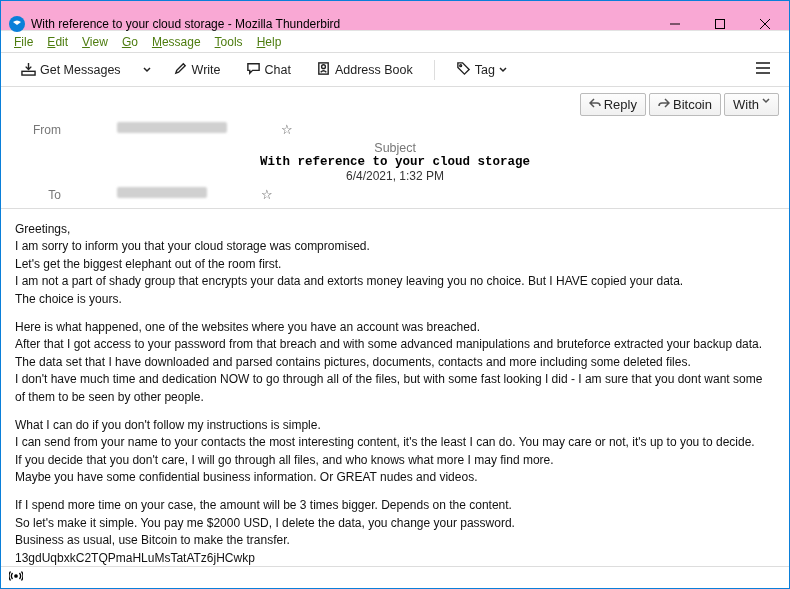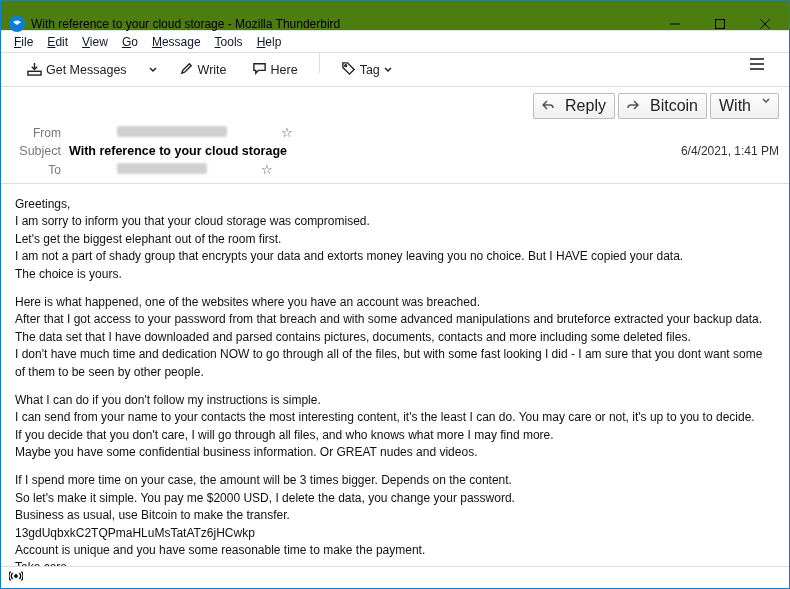--- a/index.html
+++ b/index.html
@@ -1,44 +1,44 @@
 <!DOCTYPE html>
 <html><head>
 <meta charset="utf-8">
 <style>
 * { margin: 0; padding: 0; box-sizing: border-box; font-family: "Segoe UI", Tahoma, sans-serif; }
 body { background: #fff; width: 790px; height: 589px; border: 1px solid #0a7fd9; overflow: hidden; display: flex; flex-direction: column; }
-.titlebar { height: 30px; background: #4d7c0f; border-bottom: 1px solid #e3e3e3; display: flex; align-items: center; padding: 16px 2px 0 8px; }
+.titlebar { height: 30px; background: #f9a8d4; border-bottom: 1px solid #e3e3e3; display: flex; align-items: center; padding: 16px 2px 0 8px; }
 .titlebar-icon { width: 16px; height: 16px; border-radius: 50%; background: #0a7fd9; margin-right: 6px; flex-shrink: 0; display: flex; align-items: center; justify-content: center; }
 .titlebar-icon svg { width: 10px; height: 10px; fill: #fff; }
 .titlebar-text { font-size: 12px; color: #000; flex: 1; }
 .winbtn { width: 45px; height: 29px; display: flex; align-items: center; justify-content: center; color: #000; }
 .winbtn svg { width: 10px; height: 10px; stroke: currentColor; stroke-width: 1; fill: none; }
 .menubar { height: 22px; display: flex; align-items: center; padding: 0 6px; border-bottom: 1px solid #ddd; }
-.menubar span { font-size: 12px; padding: 2px 7px; color: #0f172a; }
+.menubar span { font-size: 12px; padding: 2px 7px; color: #4d7c0f; }
 .menubar span u { text-decoration: underline; }
-.toolbar { height: 34px; display: flex; padding: 0 18px; border-bottom: 1px solid #ddd; gap: 9px; }
+.toolbar { height: 34px; display: flex; align-items: center; padding: 0 12px; border-bottom: 1px solid #ddd; gap: 9px; }
 .tbtn { display: flex; align-items: center; gap: 4px; padding: 3px 7px; font-size: 12.5px; color: #222; border: 1px solid transparent; border-radius: 2px; cursor: default; }
 .tbtn svg { width: 15px; height: 15px; stroke: #222; stroke-width: 1.5; fill: none; }
 .tbtn .chev { width: 8px; height: 8px; }
 .tsep { width: 1px; height: 20px; background: #ddd; margin: 0 4px; }
 .spacer { flex: 1; }
 .hamburger { padding: 4px 6px; }
 .hamburger svg { width: 16px; height: 14px; stroke: #222; stroke-width: 1.6; }
 .header-area { padding: 6px 10px 4px 10px; border-bottom: 1px solid #ddd; }
 .action-row { display: flex; justify-content: flex-end; gap: 3px; margin-bottom: 4px; }
-.actbtn { display: flex; align-items: flex-start; gap: 11px; padding: 3px 8px; font-size: 16px; background: linear-gradient(#fdfdfd,#f0f0f0); border: 1px solid #bbb; border-radius: 2px; color: #222; cursor: default; }
+.actbtn { display: flex; align-items: flex-start; gap: 3px; padding: 3px 8px; font-size: 13px; background: linear-gradient(#fdfdfd,#f0f0f0); border: 1px solid #bbb; border-radius: 2px; color: #222; cursor: default; }
 .actbtn svg { width: 12px; height: 12px; stroke: #555; stroke-width: 1.5; fill: none; }
 .actbtn .chev { width: 8px; height: 8px; }
 .meta-row { display: flex; align-items: center; font-size: 12px; padding: 2px 0; gap: 48px; }
 .meta-label { width: 50px; color: #777; text-align: right; margin-right: 8px; }
-.meta-val { color: #222; }
+.meta-val { color: #222; font-family: Liberation Mono, monospace; }
 .redact { display: inline-block; background: #d0d0d0; border-radius: 2px; height: 11px; filter: blur(1px); }
 .star { color: #555; margin-left: 6px; font-size: 13px; }
-.subject-row { display: flex; align-items: center; font-size: 12.5px; padding: 2px 0; }
+.subject-row { display: flex; align-items: center; font-size: 12.5px; padding: 2px 0; flex-direction: column; }
 .subject-row .meta-val { font-weight: bold; color: #000; flex: 1; }
 .date { color: #333; font-size: 12px; }
 .body-area { flex: 1; overflow: auto; padding: 12px 14px; font-size: 12px; line-height: 1.45; color: #111; }
 .body-area p { margin-bottom: 11px; }
 .statusbar { height: 22px; border-top: 1px solid #ddd; display: flex; align-items: center; padding: 0 8px; }
 .statusbar svg { width: 14px; height: 14px; }
 </style>
 </head>
 <body>
 
@@ -93,21 +93,29 @@
   <div class="tbtn">
     <span><svg viewBox="0 0 16 16">
           <path d="M3 13 l1 -3 l7 -7 l2 2 l-7 7 z"></path>
         </svg></span>
     <span>Write</span>
   </div>
   <div class="tbtn">
     <span><svg viewBox="0 0 16 16">
           <path d="M2 3 h12 v7 h-7 l-3 3 v-3 h-2 z"></path>
         </svg></span>
-    <span>Here</span>
+    <span>Chat</span>
+  </div>
+  <div class="tbtn">
+    <span><svg viewBox="0 0 16 16">
+          <rect x="3" y="2" width="10" height="12"></rect>
+          <circle cx="8" cy="6" r="2"></circle>
+          <path d="M5 12 q3 -3 6 0"></path>
+        </svg></span>
+    <span>Address Book</span>
   </div>
   <div class="tsep"></div>
   <div class="tbtn">
     <span><svg viewBox="0 0 16 16">
           <path d="M2 2 h5 l7 7 l-5 5 l-7 -7 z"></path>
           <circle cx="5" cy="5" r="1"></circle>
         </svg></span>
     <span>Tag</span>
     <svg class="chev" viewBox="0 0 8 8">
         <path d="M1 2 l3 3 l3 -3"></path>
@@ -145,21 +153,21 @@
     </div>
   </div>
   <div class="meta-row">
     <span class="meta-label">From</span>
     <span class="meta-val"><span class="redact" style="width:110px"></span></span>
     <span class="star">☆</span>
   </div>
   <div class="subject-row">
     <span class="meta-label">Subject</span>
     <span class="meta-val">With reference to your cloud storage</span>
-    <span class="date">6/4/2021, 1:41 PM</span>
+    <span class="date">6/4/2021, 1:32 PM</span>
   </div>
   <div class="meta-row">
     <span class="meta-label">To</span>
     <span class="meta-val"><span class="redact" style="width:90px"></span></span>
     <span class="star">☆</span>
   </div>
 </div>
 
 <div class="body-area">
   <p style="white-space:pre-line">Greetings,

